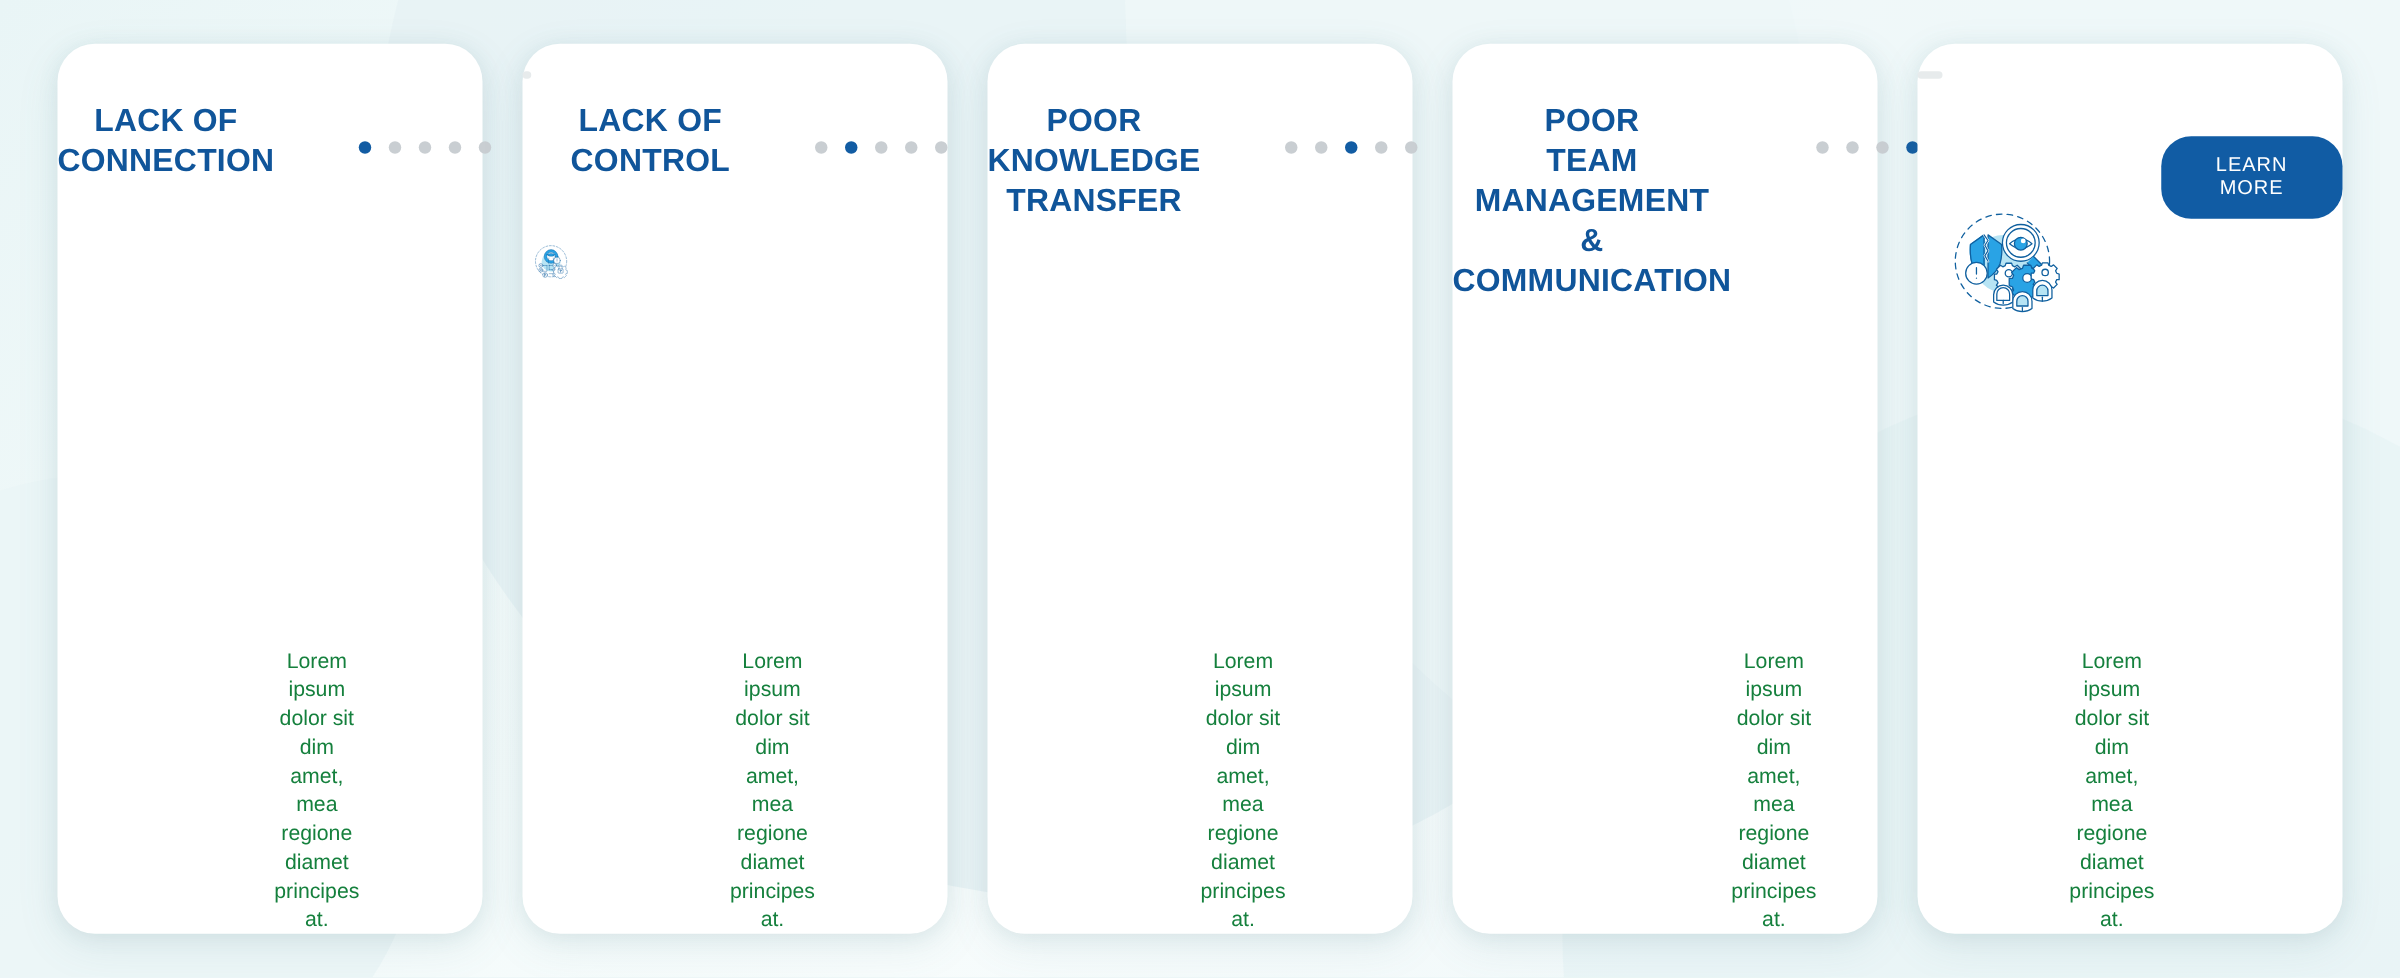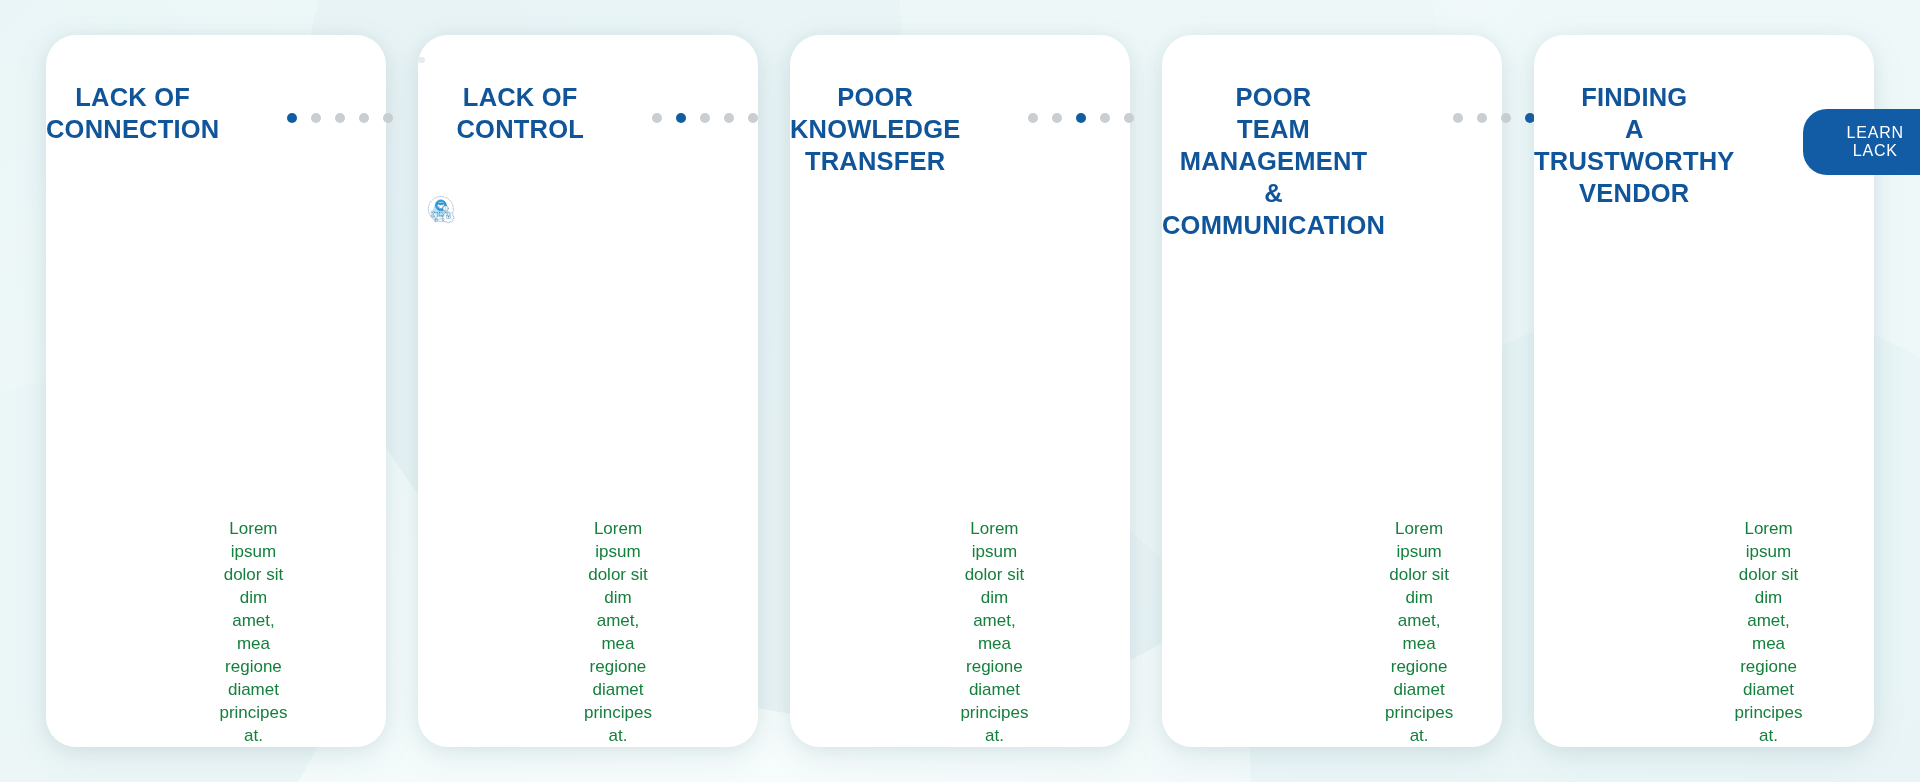--- a/index.html
+++ b/index.html
@@ -357,22 +357,19 @@
           <path d="M152 232 v8" stroke="#10609f"></path>
           <path d="M226 226 v-20 a24 24 0 0 1 48 0 v20 a40 40 0 0 1 -48 0 z" fill="#ffffff" stroke="#10609f"></path>
           <path d="M236 208 a14 14 0 0 1 28 0 v12 h-28 z" fill="#b7e4f4" stroke="#10609f"></path>
           <path d="M250 224 v10" stroke="#10609f"></path>
           <path d="M176 252 v-18 a24 24 0 0 1 48 0 v18 a40 40 0 0 1 -48 0 z" fill="#ffffff" stroke="#10609f"></path>
           <path d="M186 234 a14 14 0 0 1 28 0 v12 h-28 z" fill="#b7e4f4" stroke="#10609f"></path>
           <path d="M200 250 v8" stroke="#10609f"></path>
         </g>
       </svg>
     </div>
-    <div class="title t1">FINDING
-A TRUSTWORTHY
-VENDOR</div>
-    <div class="body">Lorem ipsum dolor sit dim
-amet, mea regione diamet
-principes at.</div>
-    <button class="learn">LEARN LACK</button>
+    <div class="body">Lorem ipsum dolor sit dim
+amet, mea regione diamet
+principes at.</div>
+    <button class="learn">LEARN MORE</button>
   </div>
 
 </div>
 
 </body></html>

